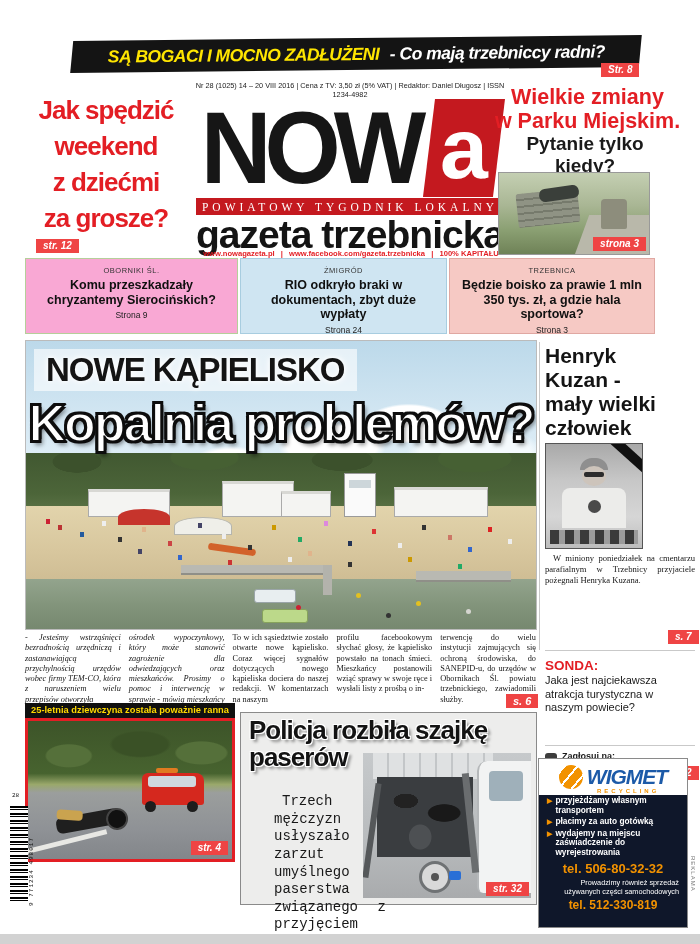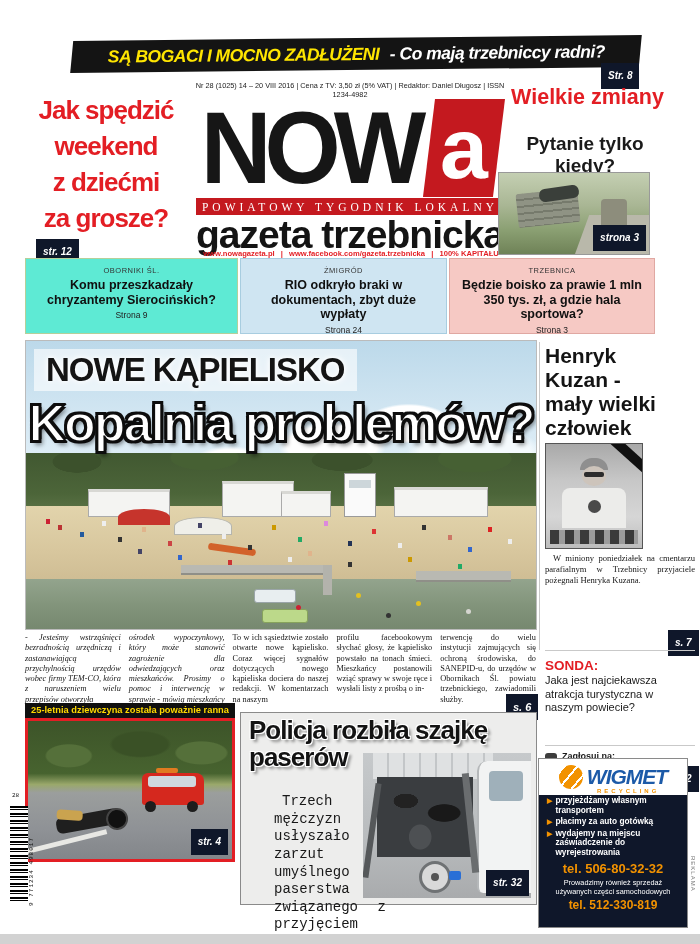--- a/index.html
+++ b/index.html
@@ -7,22 +7,22 @@
         font-family:"Liberation Sans",sans-serif;color:#111;}
   .abs{position:absolute;}
 
   
   .banner{left:72px;top:38px;width:568px;height:32px;background:#141414;
           transform:skewX(-6deg) rotate(-0.6deg);display:flex;align-items:center;justify-content:center;}
   .banner-inner{transform:skewX(6deg);white-space:nowrap;font-weight:bold;font-style:italic;
           font-size:17.5px;letter-spacing:-0.5px;}
   .banner-yellow{color:#ffe600;}
   .banner-white{color:#fff;margin-left:6px;}
-  .badge{display:inline-block;background:#0f172a;color:#fff;font-weight:bold;font-style:italic;
-         font-size:10px;padding:7px 7px;line-height:12px;}
+  .badge{display:inline-block;background:#ef4444;color:#fff;font-weight:bold;font-style:italic;
+         font-size:10px;padding:1px 7px;line-height:12px;}
   .badge-str8{left:601px;top:63px;}
 
   
   .left-teaser{left:22px;top:92px;width:168px;text-align:center;color:#e31e24;
                font-weight:bold;font-size:26px;line-height:36px;letter-spacing:-1px;}
   .badge-str12{left:36px;top:239px;}
 
   
   .issue-line{left:192px;top:81px;width:316px;text-align:center;font-size:7.3px;color:#222;}
   .logo-row{left:196px;top:93px;width:308px;height:104px;display:flex;align-items:flex-end;justify-content:center;}
@@ -51,21 +51,21 @@
               background-image:repeating-linear-gradient(180deg,#8f9384 0 5px,#767a6c 5px 7px);}
   .park-person{position:absolute;left:40px;top:14px;width:40px;height:13px;background:#3a3f3a;border-radius:6px;transform:rotate(-8deg);}
   .park-stump{position:absolute;right:22px;top:26px;width:26px;height:30px;background:#8d8d7c;border-radius:4px 4px 2px 2px;}
   .badge-strona3{position:absolute;right:3px;bottom:3px;}
 
   
   .tbox{top:258px;height:76px;text-align:center;padding:7px 6px 0 6px;box-sizing:border-box;}
   .tbox .kick{font-size:7.5px;letter-spacing:0.5px;color:#333;}
   .tbox .ttl{font-size:12.5px;font-weight:bold;line-height:1.16;color:#101010;margin-top:3px;}
   .tbox .pg{font-size:8.5px;color:#222;margin-top:3px;}
-  .tbox1{left:25px;width:213px;background:#5eead4;border:1px solid #b5cf9a;}
+  .tbox1{left:25px;width:213px;background:#f9a8d4;border:1px solid #b5cf9a;}
   .tbox2{left:240px;width:207px;background:#cfe5f2;border:1px solid #a8cde0;}
   .tbox3{left:449px;width:206px;background:#f6c9c4;border:1px solid #e0a8a2;}
 
   
   .main-photo{left:25px;top:340px;width:510px;height:288px;border:1px solid #bbb;overflow:hidden;background:#cfe4f0;}
   .sky{position:absolute;left:0;top:0;width:100%;height:150px;
        background:
          radial-gradient(70px 32px at 75% 55%, #fff 55%, rgba(255,255,255,0) 62%),
          radial-gradient(90px 40px at 60% 70%, #fff 50%, rgba(255,255,255,0) 60%),
          radial-gradient(110px 45px at 88% 75%, #f4fafd 50%, rgba(255,255,255,0) 62%),
@@ -149,21 +149,21 @@
   .ad{left:538px;top:758px;width:150px;height:170px;border:1px solid #8a8a8a;box-sizing:border-box;background:#0f172a;}
   .ad-top{height:36px;background:#fff;display:flex;align-items:center;justify-content:center;position:relative;}
   .wig-icon{width:24px;height:24px;border-radius:50%;background:#f29200;margin-right:4px;
     background-image:repeating-linear-gradient(130deg,rgba(255,255,255,0) 0 4px,#fff 4px 6px,rgba(255,255,255,0) 6px 10px);}
   .wig-word{color:#1c5aa8;font-weight:900;font-style:italic;font-size:21px;letter-spacing:-1px;}
   .wig-sub{position:absolute;left:58px;bottom:1px;color:#f29200;font-size:6px;font-weight:bold;letter-spacing:3px;}
   .ad-title{color:#fff;font-weight:bold;font-size:11.5px;text-align:center;margin:4px 2px 2px 2px;}
   .ad-b{display:flex;padding:1px 8px;color:#fff;font-weight:bold;font-size:8.3px;line-height:9.5px;}
   .ad-b .arr{color:#f29200;font-size:7px;margin-right:3px;line-height:9.5px;}
   .ad-phone1{color:#f29200;font-weight:900;font-size:13px;text-align:center;margin-top:3px;}
-  .ad-note{color:#fff;font-size:7.3px;text-align:center;margin:3px 8px 0 8px;line-height:8.5px;}
+  .ad-note{color:#fff;font-size:7.3px;text-align:right;margin:3px 8px 0 8px;line-height:8.5px;}
   .ad-phone2{color:#f29200;font-weight:900;font-size:12px;text-align:center;margin-top:2px;}
   .reklama{left:690px;top:856px;font-size:6px;color:#777;letter-spacing:1px;
            writing-mode:vertical-rl;}
 
   
   .moto-box{left:25px;top:703px;width:210px;}
   .moto-kicker{background:#101010;color:#ffd900;font-weight:bold;font-size:9.3px;
                text-align:center;line-height:15px;height:15px;}
   .moto-head{background:#e31e24;color:#fff;font-weight:bold;font-size:20px;line-height:23px;
              text-align:center;padding:2px 0 4px 0;letter-spacing:-0.5px;}
@@ -251,20 +251,21 @@
   <div class="abs web-line">
     <span>www.nowagazeta.pl</span>
     <span>|</span>
     <span>www.facebook.com/gazeta.trzebnicka</span>
     <span>|</span>
     <span>100% KAPITAŁU POLSKIEGO</span>
   </div>
 
   <div class="abs right-teaser-red">
     <div>Wielkie zmiany</div>
+    <div>w Parku Miejskim.</div>
   </div>
   <div class="abs right-teaser-black" style="top:133px;">
     <div>Pytanie tylko</div>
     <div>kiedy?</div>
   </div>
   <div class="abs park-photo">
     <div class="park-path"></div>
     <div class="park-bench"></div>
     <div class="park-person"></div>
     <div class="park-stump"></div>

